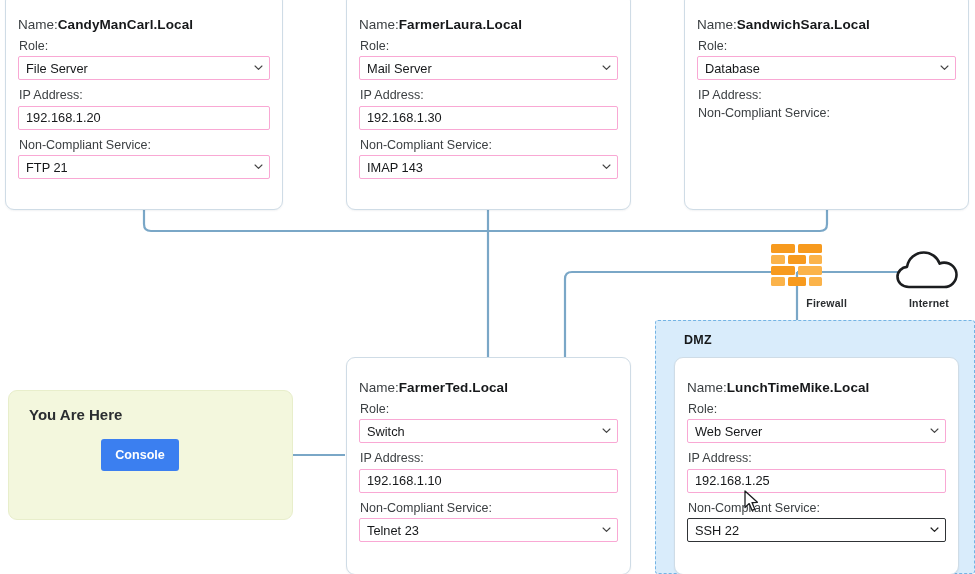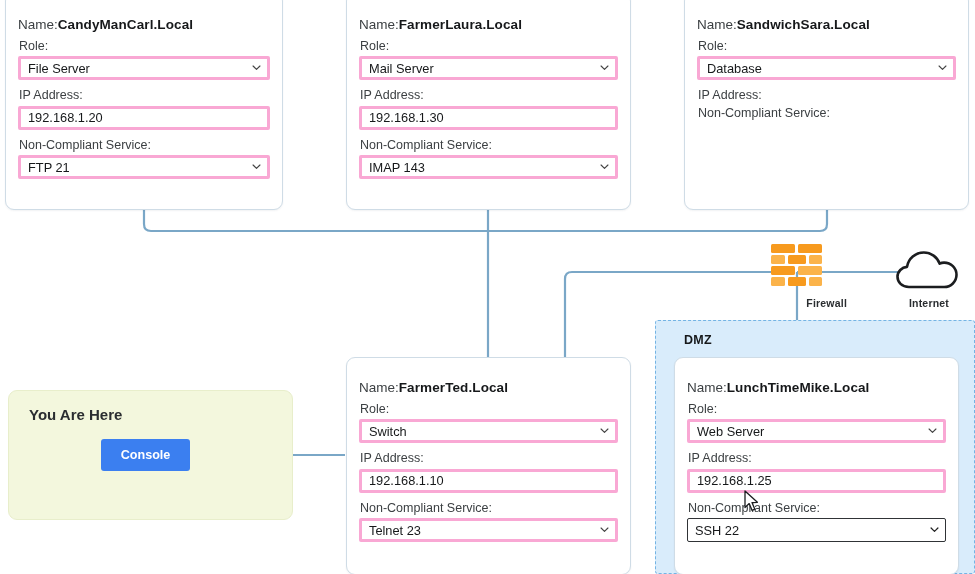--- a/index.html
+++ b/index.html
@@ -18,21 +18,21 @@
         box-sizing:border-box;padding:10px 12px 12px 12px;}
   .card.shadow{box-shadow:0 1px 2px rgba(20,40,60,.06);}
 
   .namerow{display:flex;align-items:baseline;margin:2px 0 7px 0;}
   .namelabel{font-size:13.5px;color:#3c4043;}
   .namevalue{font-size:13.5px;color:#16181a;font-weight:700;letter-spacing:.1px;}
 
   .fieldlabel{font-size:12.5px;color:#3c4043;margin:0 0 3px 1px;line-height:1.15;}
 
   .inputbox{box-sizing:border-box;width:100%;height:24px;background:#fff;
-            border:3px solid #f9a8d4;border-radius:2px;
+            border:1px solid #f9a8d4;border-radius:2px;
             font-size:12.8px;color:#16181a;
             display:flex;align-items:center;padding:0 7px;
             margin-bottom:8px;position:relative;}
   .inputbox.last{margin-bottom:0;}
   .selectbox{padding-right:22px;}
   .selectbox.focused{border:1.6px solid #303336;}
   .caret{position:absolute;right:6px;top:50%;width:9px;height:9px;
          transform:translateY(-55%);}
   .caret svg{display:block;}
 
@@ -219,21 +219,21 @@
       <span class="caret">
         <svg viewBox="0 0 10 10">
             <path d="M1.2 3.3 L5 7 L8.8 3.3" stroke="#222" stroke-width="1.4" fill="none" stroke-linecap="round" stroke-linejoin="round"></path>
           </svg>
       </span>
     </div>
   </div>
 
   <div id="console-panel" style="left:8px;top:390px;width:285px;height:130px;"></div>
   <div id="yah-text" style="left:29px;top:406px;z-index:4;">You Are Here</div>
-  <div id="console-btn" style="left:101px;top:439px;width:89px;height:32px;z-index:4;">Console</div>
+  <div id="console-btn" style="left:101px;top:439px;width:78px;height:32px;z-index:4;">Console</div>
 
   <div id="firewall-icon" style="left:770px;top:243px;width:54px;height:48px;">
     <svg width="54" height="48" viewBox="0 0 54 48" xmlns="http://www.w3.org/2000/svg">
 
       <rect x="1" y="1" width="24" height="9" rx="1.5" fill="#f79a1e"></rect>
       <rect x="28" y="1" width="24" height="9" rx="1.5" fill="#f79a1e"></rect>
 
       <rect x="1" y="12" width="14" height="9" rx="1.5" fill="#fbb34a"></rect>
       <rect x="18" y="12" width="18" height="9" rx="1.5" fill="#f79a1e"></rect>
       <rect x="39" y="12" width="13" height="9" rx="1.5" fill="#fbb34a"></rect>

